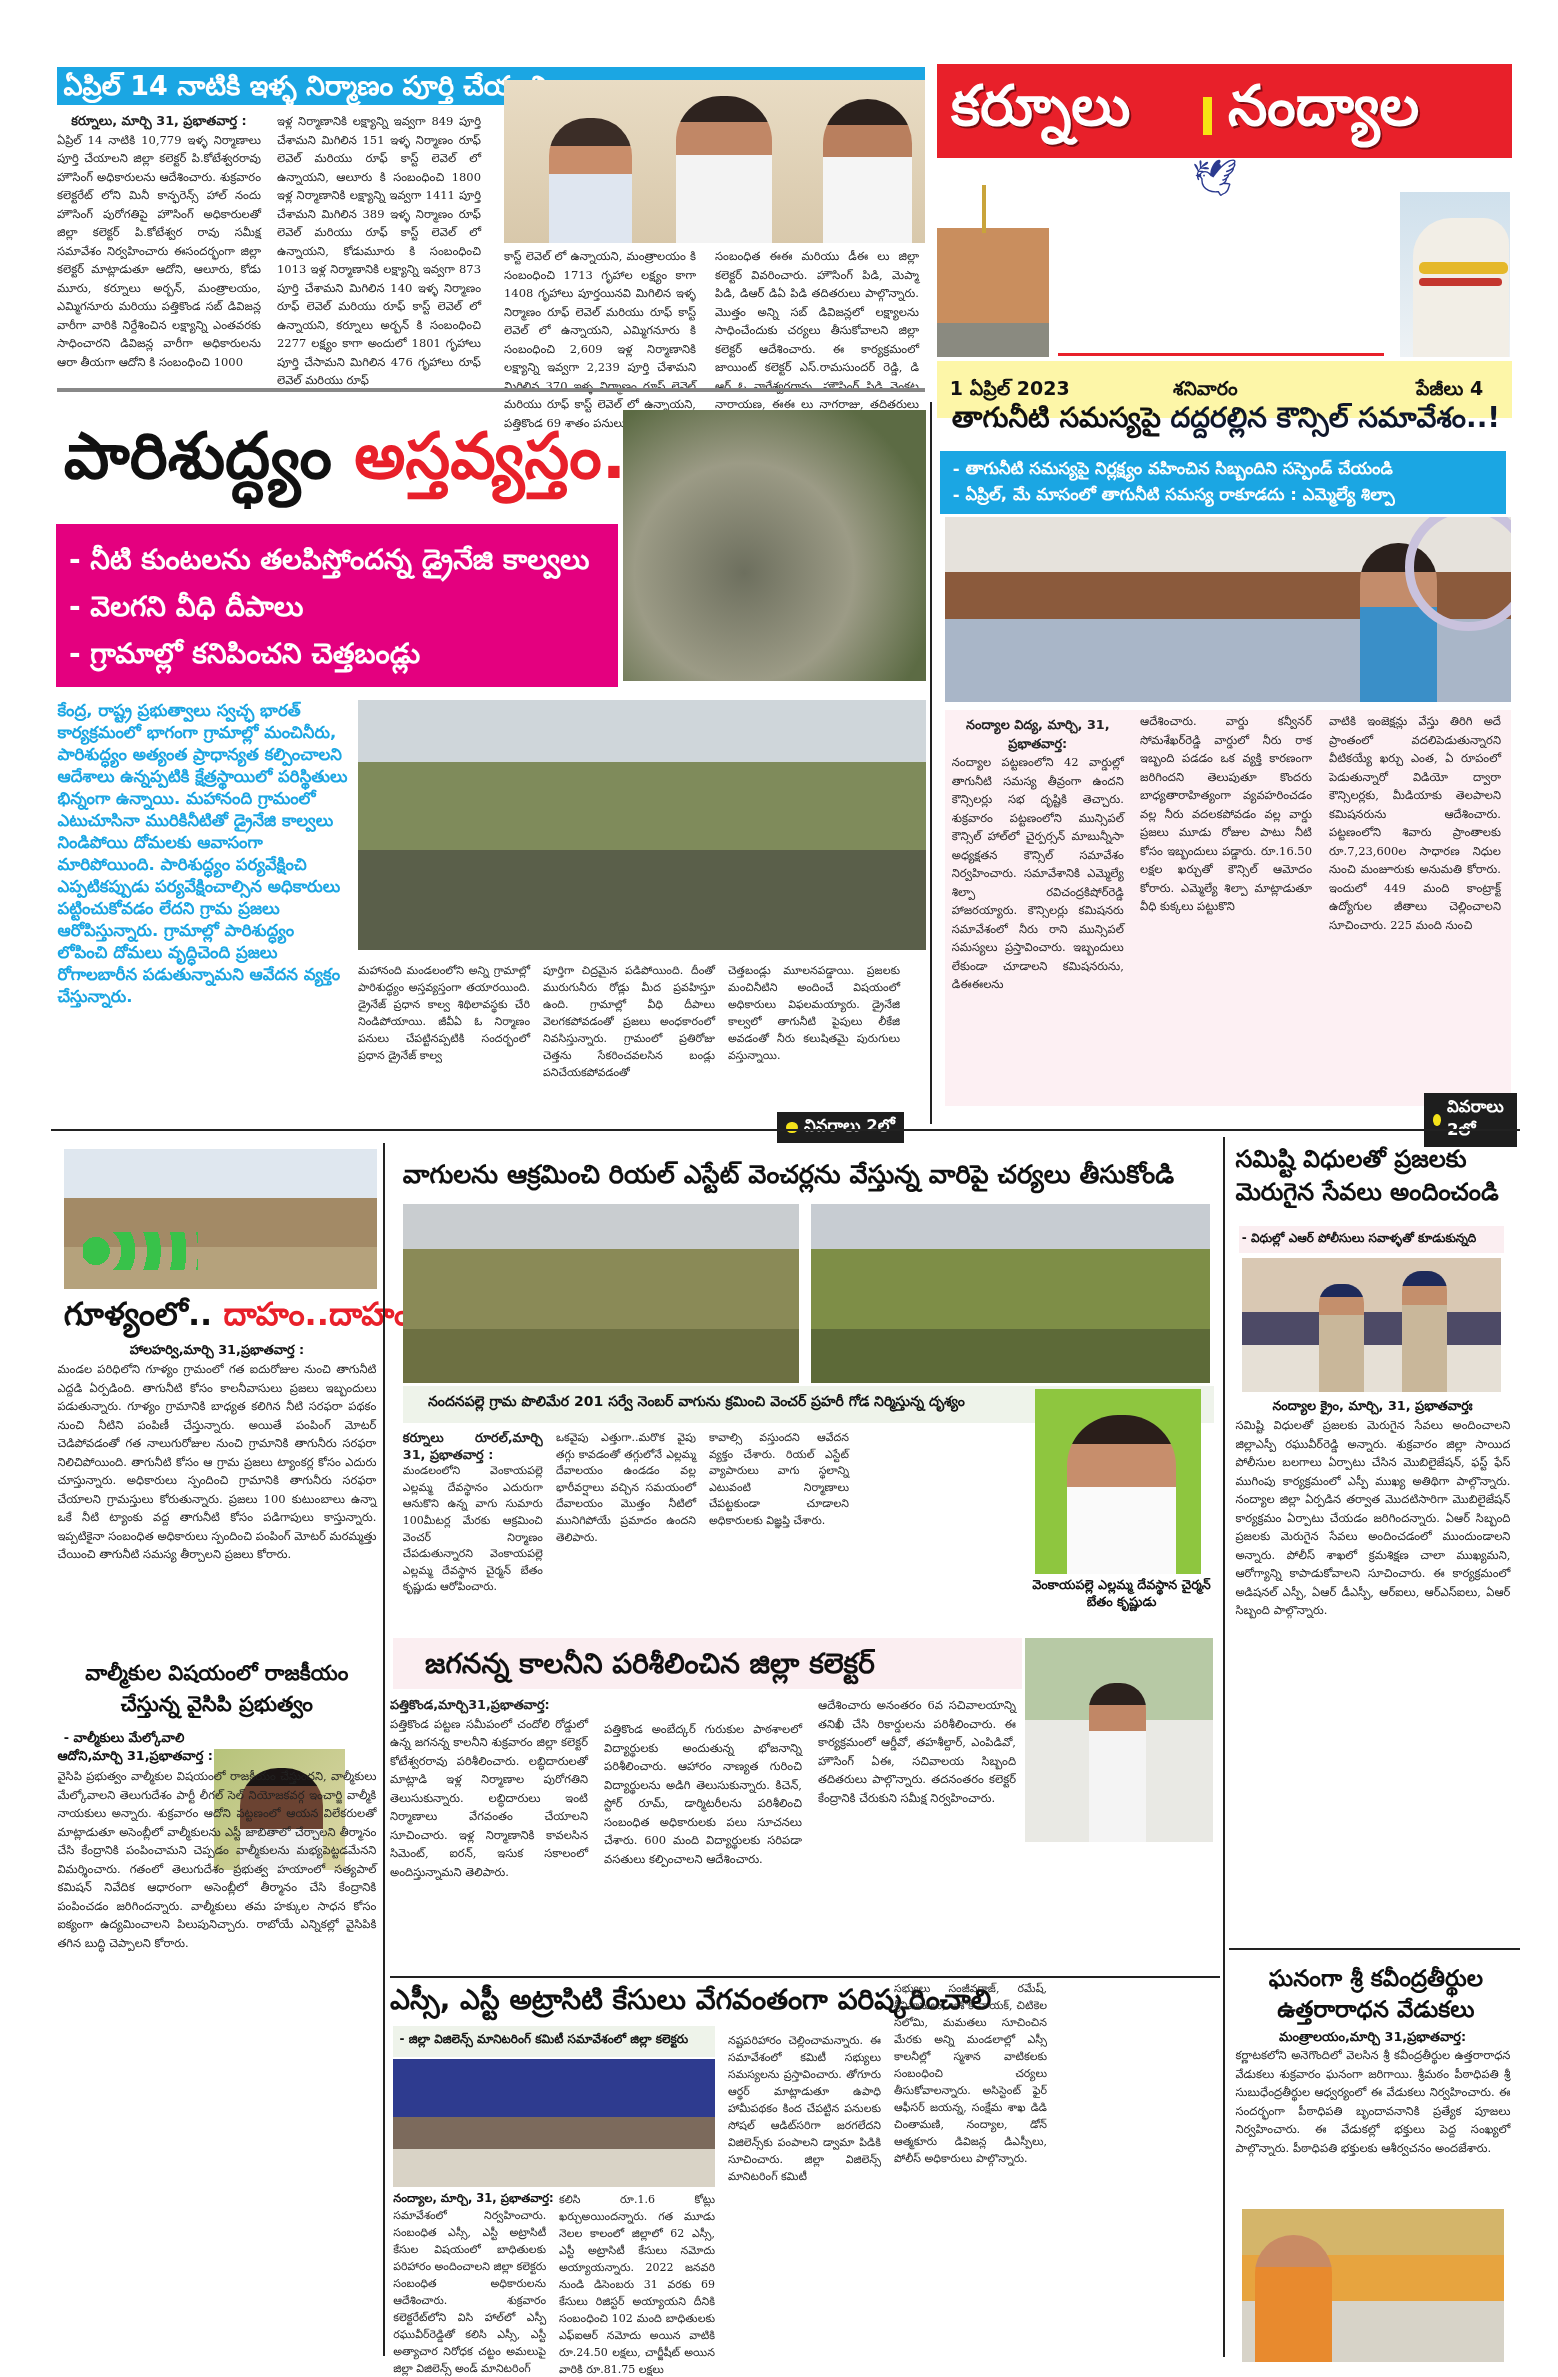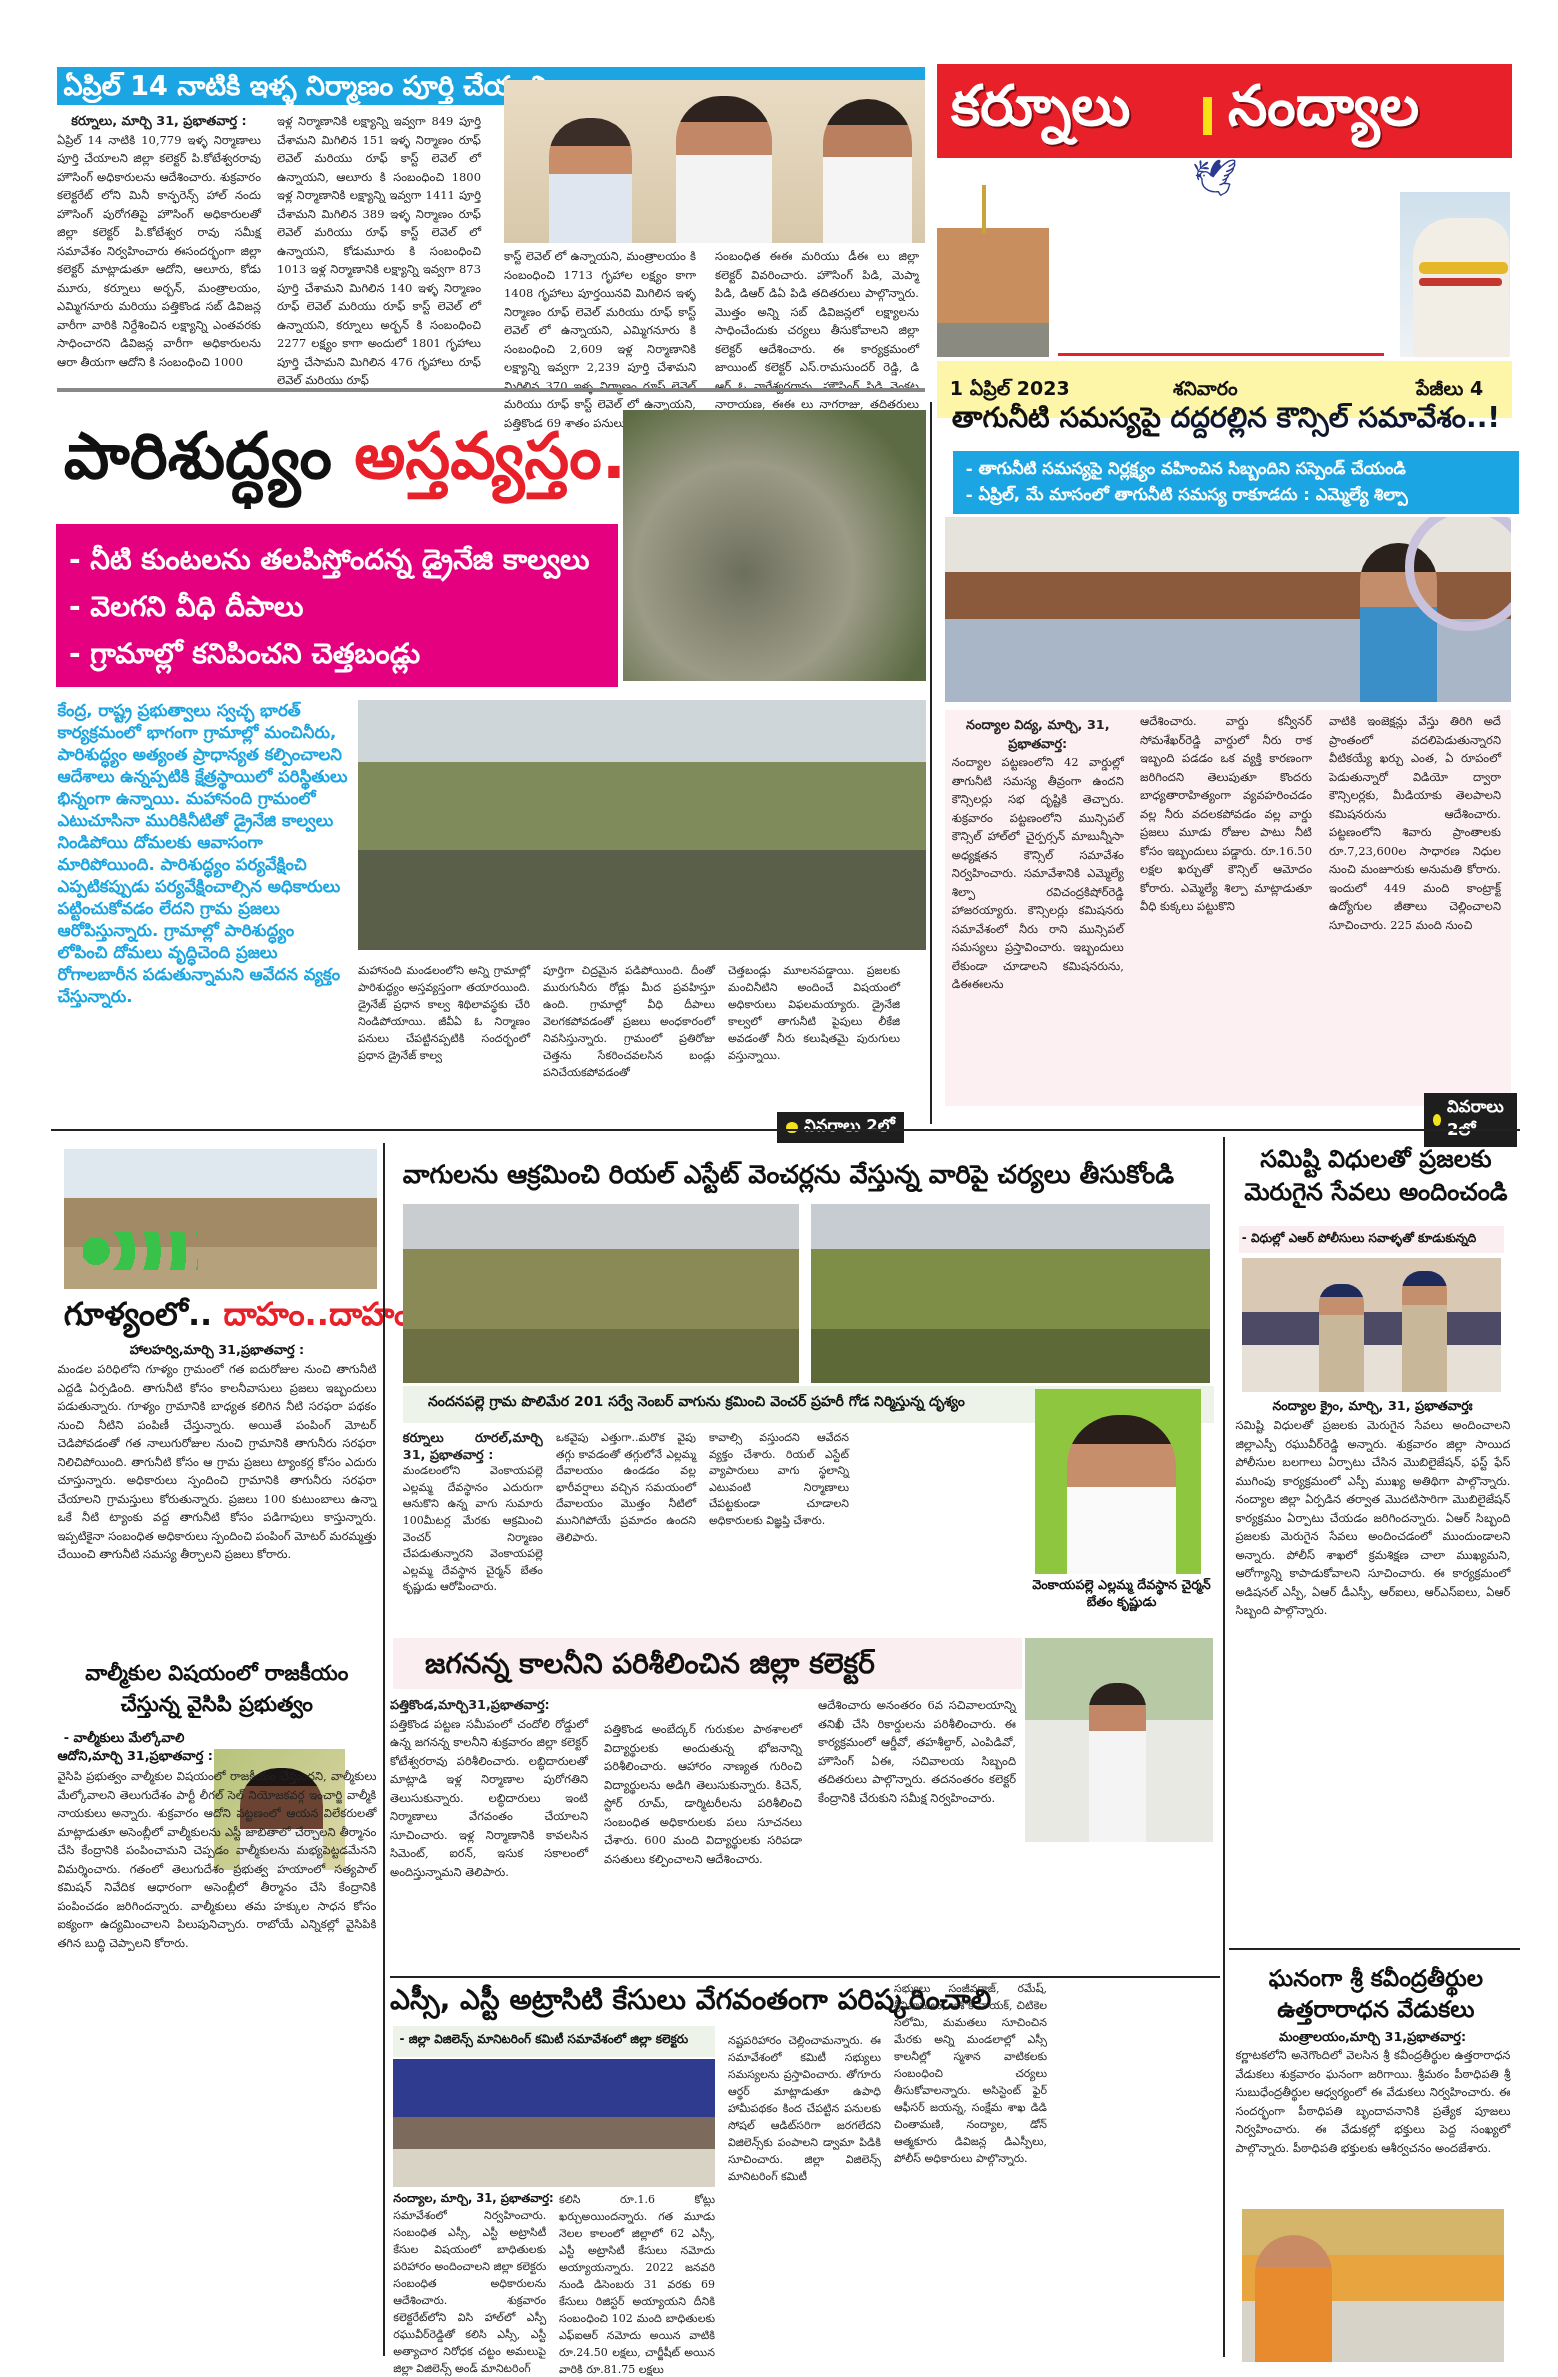--- a/index.html
+++ b/index.html
@@ -81,21 +81,21 @@
     <span>వివరాలు 2లో</span>
   </div>
 </div>
 <div class="rule-v" style="left:930px;top:402px;height:722px;"></div>
 
 <div class="abs" style="left:939px;top:396px;width:575px;height:734px;">
   <div class="abs hl" style="left:12.8px;top:5.1px;font-size:28px;white-space:nowrap;">
     <span style="color:#111;">తాగునీటి సమస్యపై</span>
     <span style="color:#0f172a;">దద్దరల్లిన కౌన్సిల్ సమావేశం..!</span>
   </div>
-  <div class="abs" style="left:14px;top:55px;width:566px;height:63px;background:#1ba6e3;padding:5.1px 12.8px;box-sizing:border-box;">
+  <div class="abs" style="left:1px;top:55px;width:566px;height:63px;background:#1ba6e3;padding:5.1px 12.8px;box-sizing:border-box;">
     <div class="hl" style="color:#fff;font-size:16.6px;line-height:25.5px;white-space:nowrap;">- తాగునీటి సమస్యపై నిర్లక్ష్యం వహించిన సిబ్బందిని సస్పెండ్ చేయండి</div>
     <div class="hl" style="color:#fff;font-size:16.6px;line-height:25.5px;white-space:nowrap;">- ఏప్రిల్, మే మాసంలో తాగునీటి సమస్య రాకూడదు : ఎమ్మెల్యే శిల్పా</div>
   </div>
   <div class="photo" style="left:6.4px;top:121px;width:566px;height:185px;background:linear-gradient(180deg,#e6e2dc 0 30%,#8b5a3c 30% 55%,#a9b6c8 55%);">
     <div class="abs" style="left:415px;top:25.5px;width:77px;height:160px;background:linear-gradient(#2a201c 0 18%,#c38c6b 18% 40%,#3a8fc8 40%);border-radius:38px 38px 0 0;"></div>
     <div class="abs" style="left:460px;top:-12.8px;width:109px;height:109px;border:9px solid #c9c2dd;border-radius:50%;"></div>
   </div>
   <div class="abs" style="left:6.4px;top:314px;width:566px;height:396px;background:#fdf0f3;"></div>
   <div class="abs txt" style="left:12.8px;top:320px;width:172px;">
     <div class="dateline" style="text-align:center;">నంద్యాల విద్య, మార్చి, 31, ప్రభాతవార్త:</div>
@@ -136,21 +136,21 @@
   <div class="abs txt" style="left:166px;top:287px;width:140px;font-size:11px;line-height:16.6px;">ఒకవైపు ఎత్తుగా..మరొక వైపు తగ్గు కావడంతో తగ్గులోనే ఎల్లమ్మ దేవాలయం ఉండడం వల్ల భారీవర్షాలు వచ్చిన సమయంలో దేవాలయం మొత్తం నీటిలో మునిగిపోయే ప్రమాదం ఉందని తెలిపారు.</div>
   <div class="abs txt" style="left:319px;top:287px;width:140px;font-size:11px;line-height:16.6px;">కావాల్సి వస్తుందని ఆవేదన వ్యక్తం చేశారు. రియల్ ఎస్టేట్ వ్యాపారులు వాగు స్థలాన్ని ఎటువంటి నిర్మాణాలు చేపట్టకుండా చూడాలని అధికారులకు విజ్ఞప్తి చేశారు.</div>
   <div class="photo" style="left:645px;top:246px;width:166px;height:185px;background:#8ec63f;">
     <div class="abs" style="left:32px;top:25.5px;width:109px;height:160px;background:linear-gradient(#2a1e1a 0 18%,#c78e6c 18% 45%,#fafafa 45%);border-radius:51px 51px 0 0;"></div>
   </div>
   <div class="abs hl" style="left:639px;top:434px;width:185px;font-size:12.8px;line-height:16.6px;text-align:center;">వెంకాయపల్లె ఎల్లమ్మ దేవస్థాన చైర్మన్ బేతం కృష్ణుడు</div>
 </div>
 <div class="rule-v" style="left:1223px;top:1137px;height:1220px;"></div>
 
 <div class="abs" style="left:1229px;top:1143px;width:294px;height:798px;">
-  <div class="abs hl" style="left:6.4px;top:0;width:281px;font-size:24px;line-height:33px;text-align:center;">సమిష్టి విధులతో ప్రజలకు మెరుగైన సేవలు అందించండి</div>
+  <div class="abs hl" style="left:6.4px;top:0;width:281px;font-size:24px;line-height:33px;">సమిష్టి విధులతో ప్రజలకు మెరుగైన సేవలు అందించండి</div>
   <div class="abs" style="left:9.6px;top:83px;width:265px;height:27px;background:#fbeef1;"></div>
   <div class="abs hl" style="left:12.8px;top:88px;font-size:12px;white-space:nowrap;">- విధుల్లో ఎఆర్ పోలీసులు సవాళ్ళతో కూడుకున్నది</div>
   <div class="photo" style="left:12.8px;top:115px;width:259px;height:134px;background:linear-gradient(180deg,#d9c8b3 0 40%,#4d4a66 40% 65%,#e6e0d6 65%);">
     <div class="abs" style="left:77px;top:25.5px;width:45px;height:109px;background:linear-gradient(#1e2a5a 0 12%,#c48f6c 12% 28%,#c9b79a 28%);border-radius:19px 19px 0 0;"></div>
     <div class="abs" style="left:160px;top:12.8px;width:45px;height:121px;background:linear-gradient(#1e2a5a 0 12%,#c48f6c 12% 28%,#c9b79a 28%);border-radius:19px 19px 0 0;"></div>
   </div>
   <div class="abs dateline" style="left:0;top:255px;width:287px;text-align:center;">నంద్యాల క్రైం, మార్చి, 31, ప్రభాతవార్తః</div>
   <div class="abs txt" style="left:6.4px;top:273px;width:275px;">సమిష్టి విధులతో ప్రజలకు మెరుగైన సేవలు అందించాలని జిల్లాఎస్పీ రఘువీర్‌రెడ్డి అన్నారు. శుక్రవారం జిల్లా సాయిద పోలీసుల బలగాలు ఏర్పాటు చేసిన మొబిలైజేషన్, ఫస్ట్ ఫేస్ ముగింపు కార్యక్రమంలో ఎస్పీ ముఖ్య అతిథిగా పాల్గొన్నారు. నంద్యాల జిల్లా ఏర్పడిన తర్వాత మొదటిసారిగా మొబిలైజేషన్ కార్యక్రమం ఏర్పాటు చేయడం జరిగిందన్నారు. ఏఆర్ సిబ్బంది ప్రజలకు మెరుగైన సేవలు అందించడంలో ముందుండాలని అన్నారు. పోలీస్ శాఖలో క్రమశిక్షణ చాలా ముఖ్యమని, ఆరోగ్యాన్ని కాపాడుకోవాలని సూచించారు. ఈ కార్యక్రమంలో అడిషనల్ ఎస్పీ, ఏఆర్ డీఎస్పీ, ఆర్ఐలు, ఆర్ఎస్ఐలు, ఏఆర్ సిబ్బంది పాల్గొన్నారు.</div>
 </div>
 

